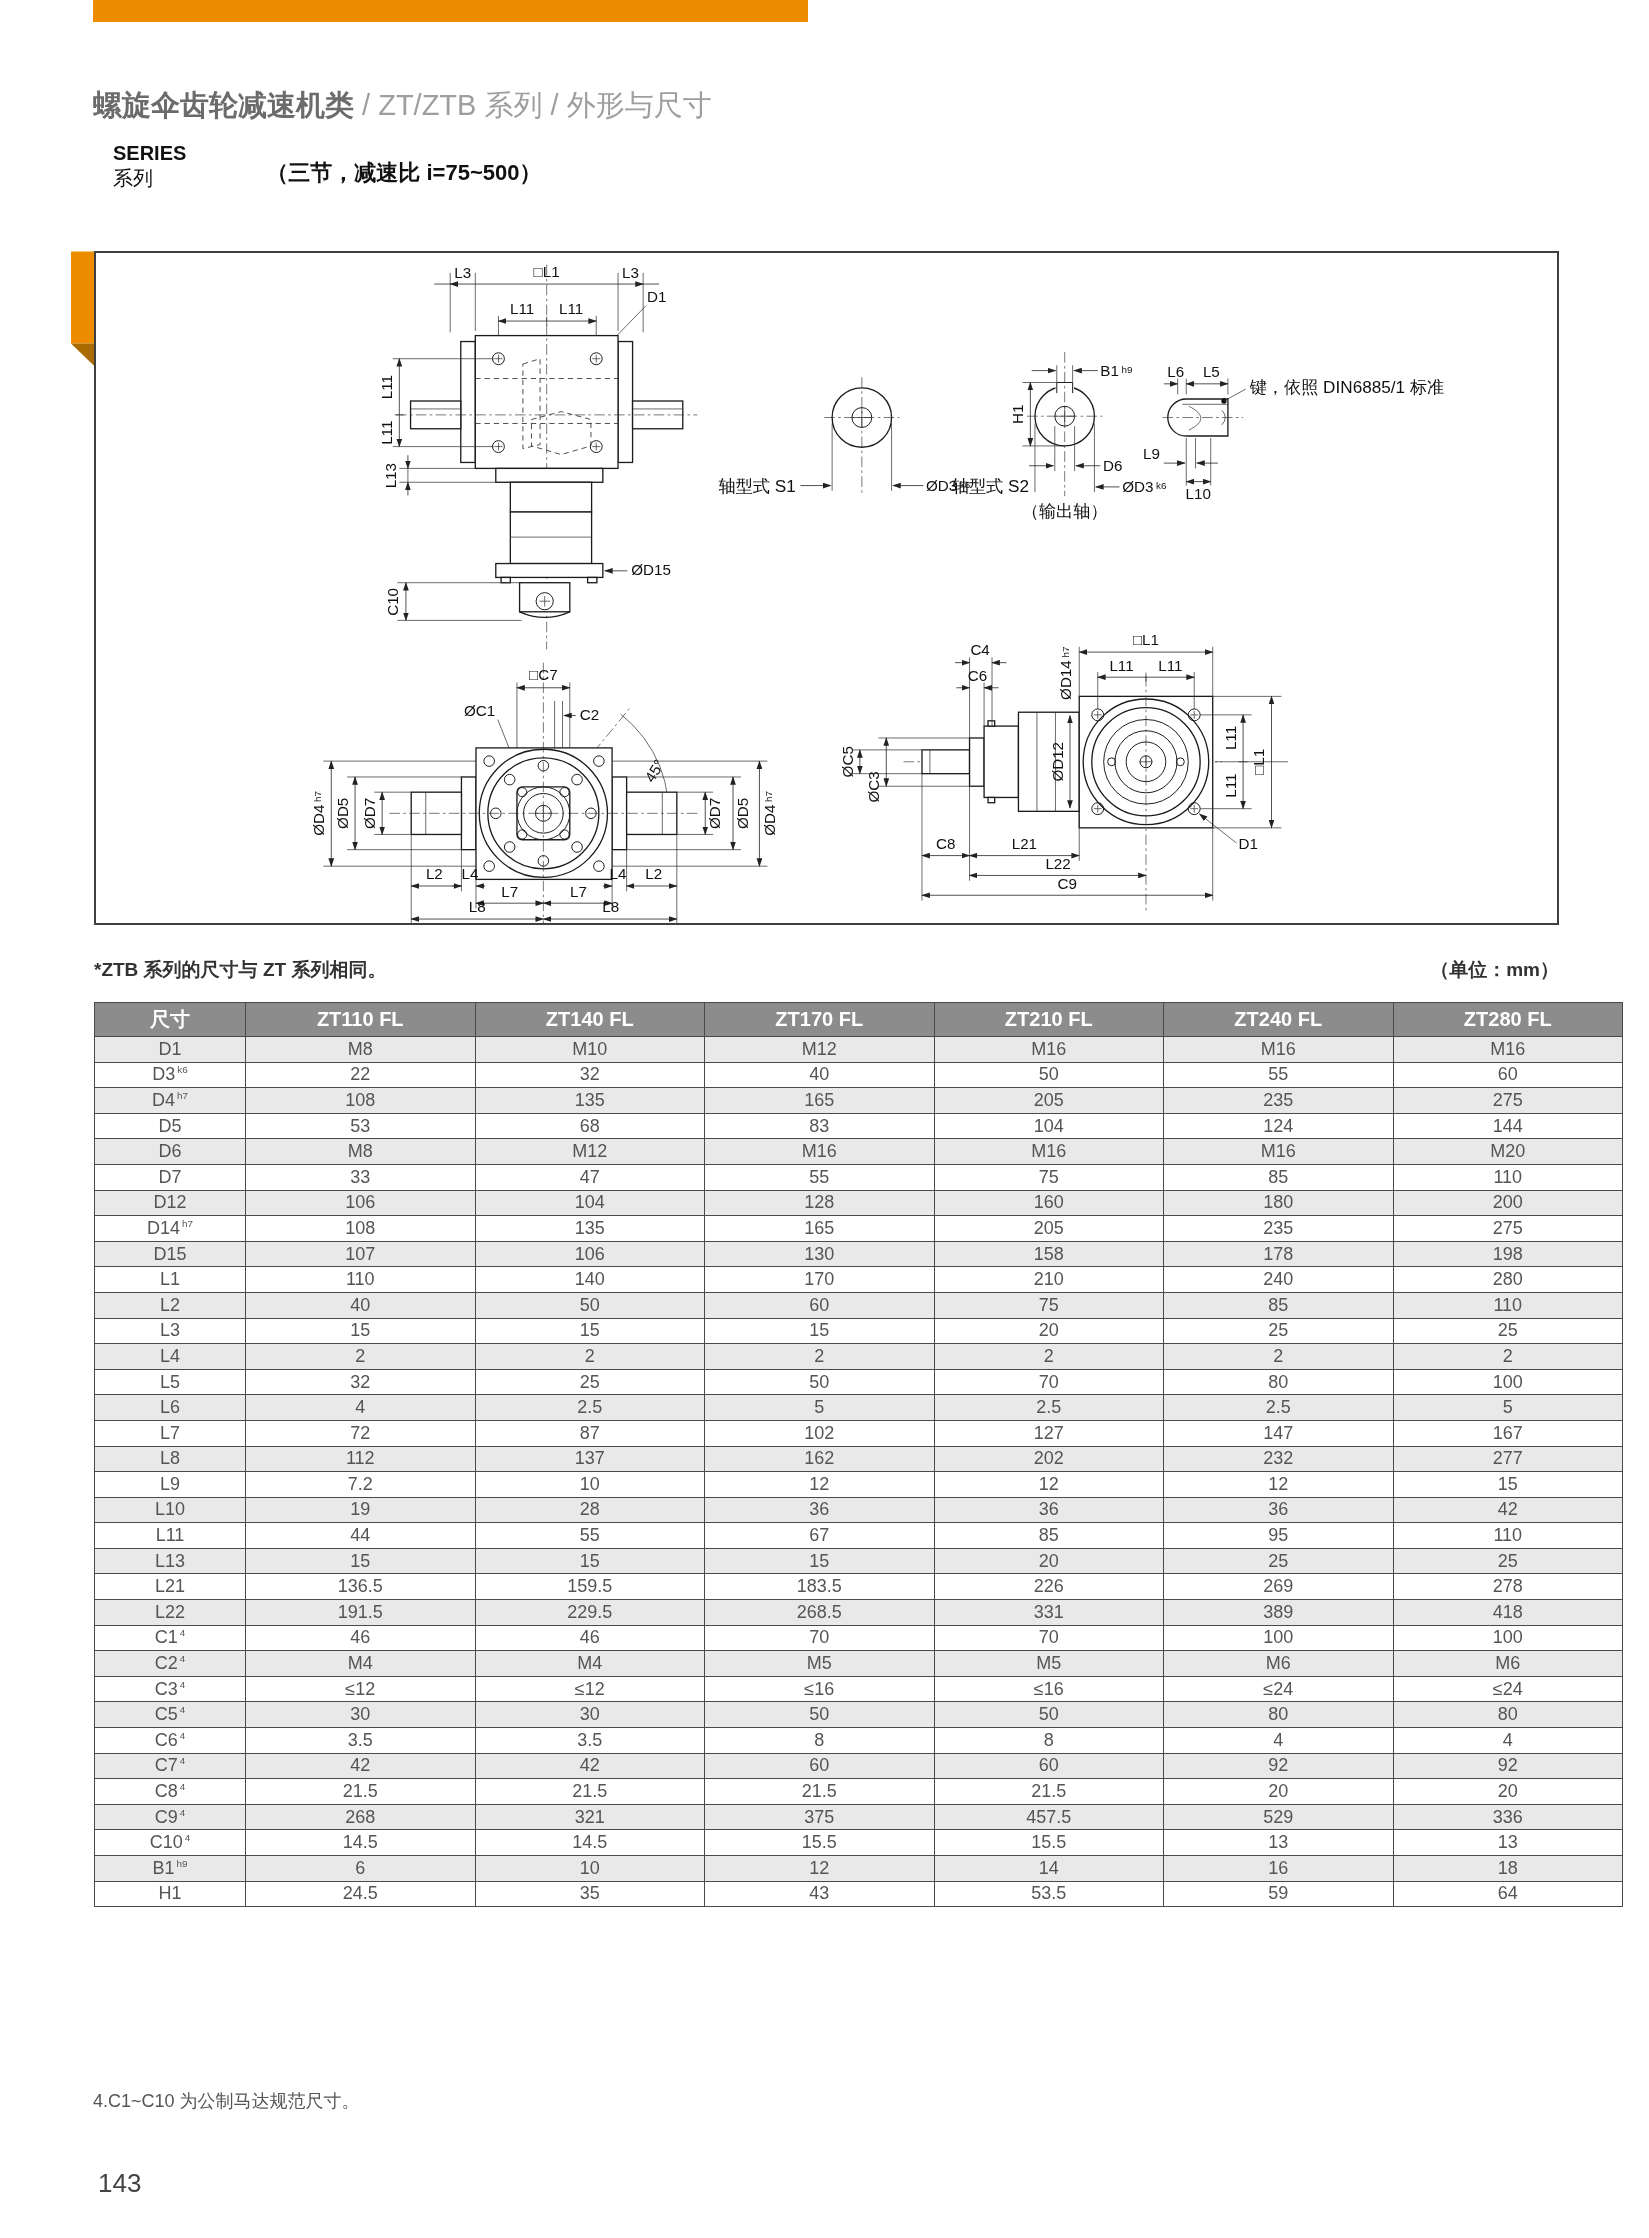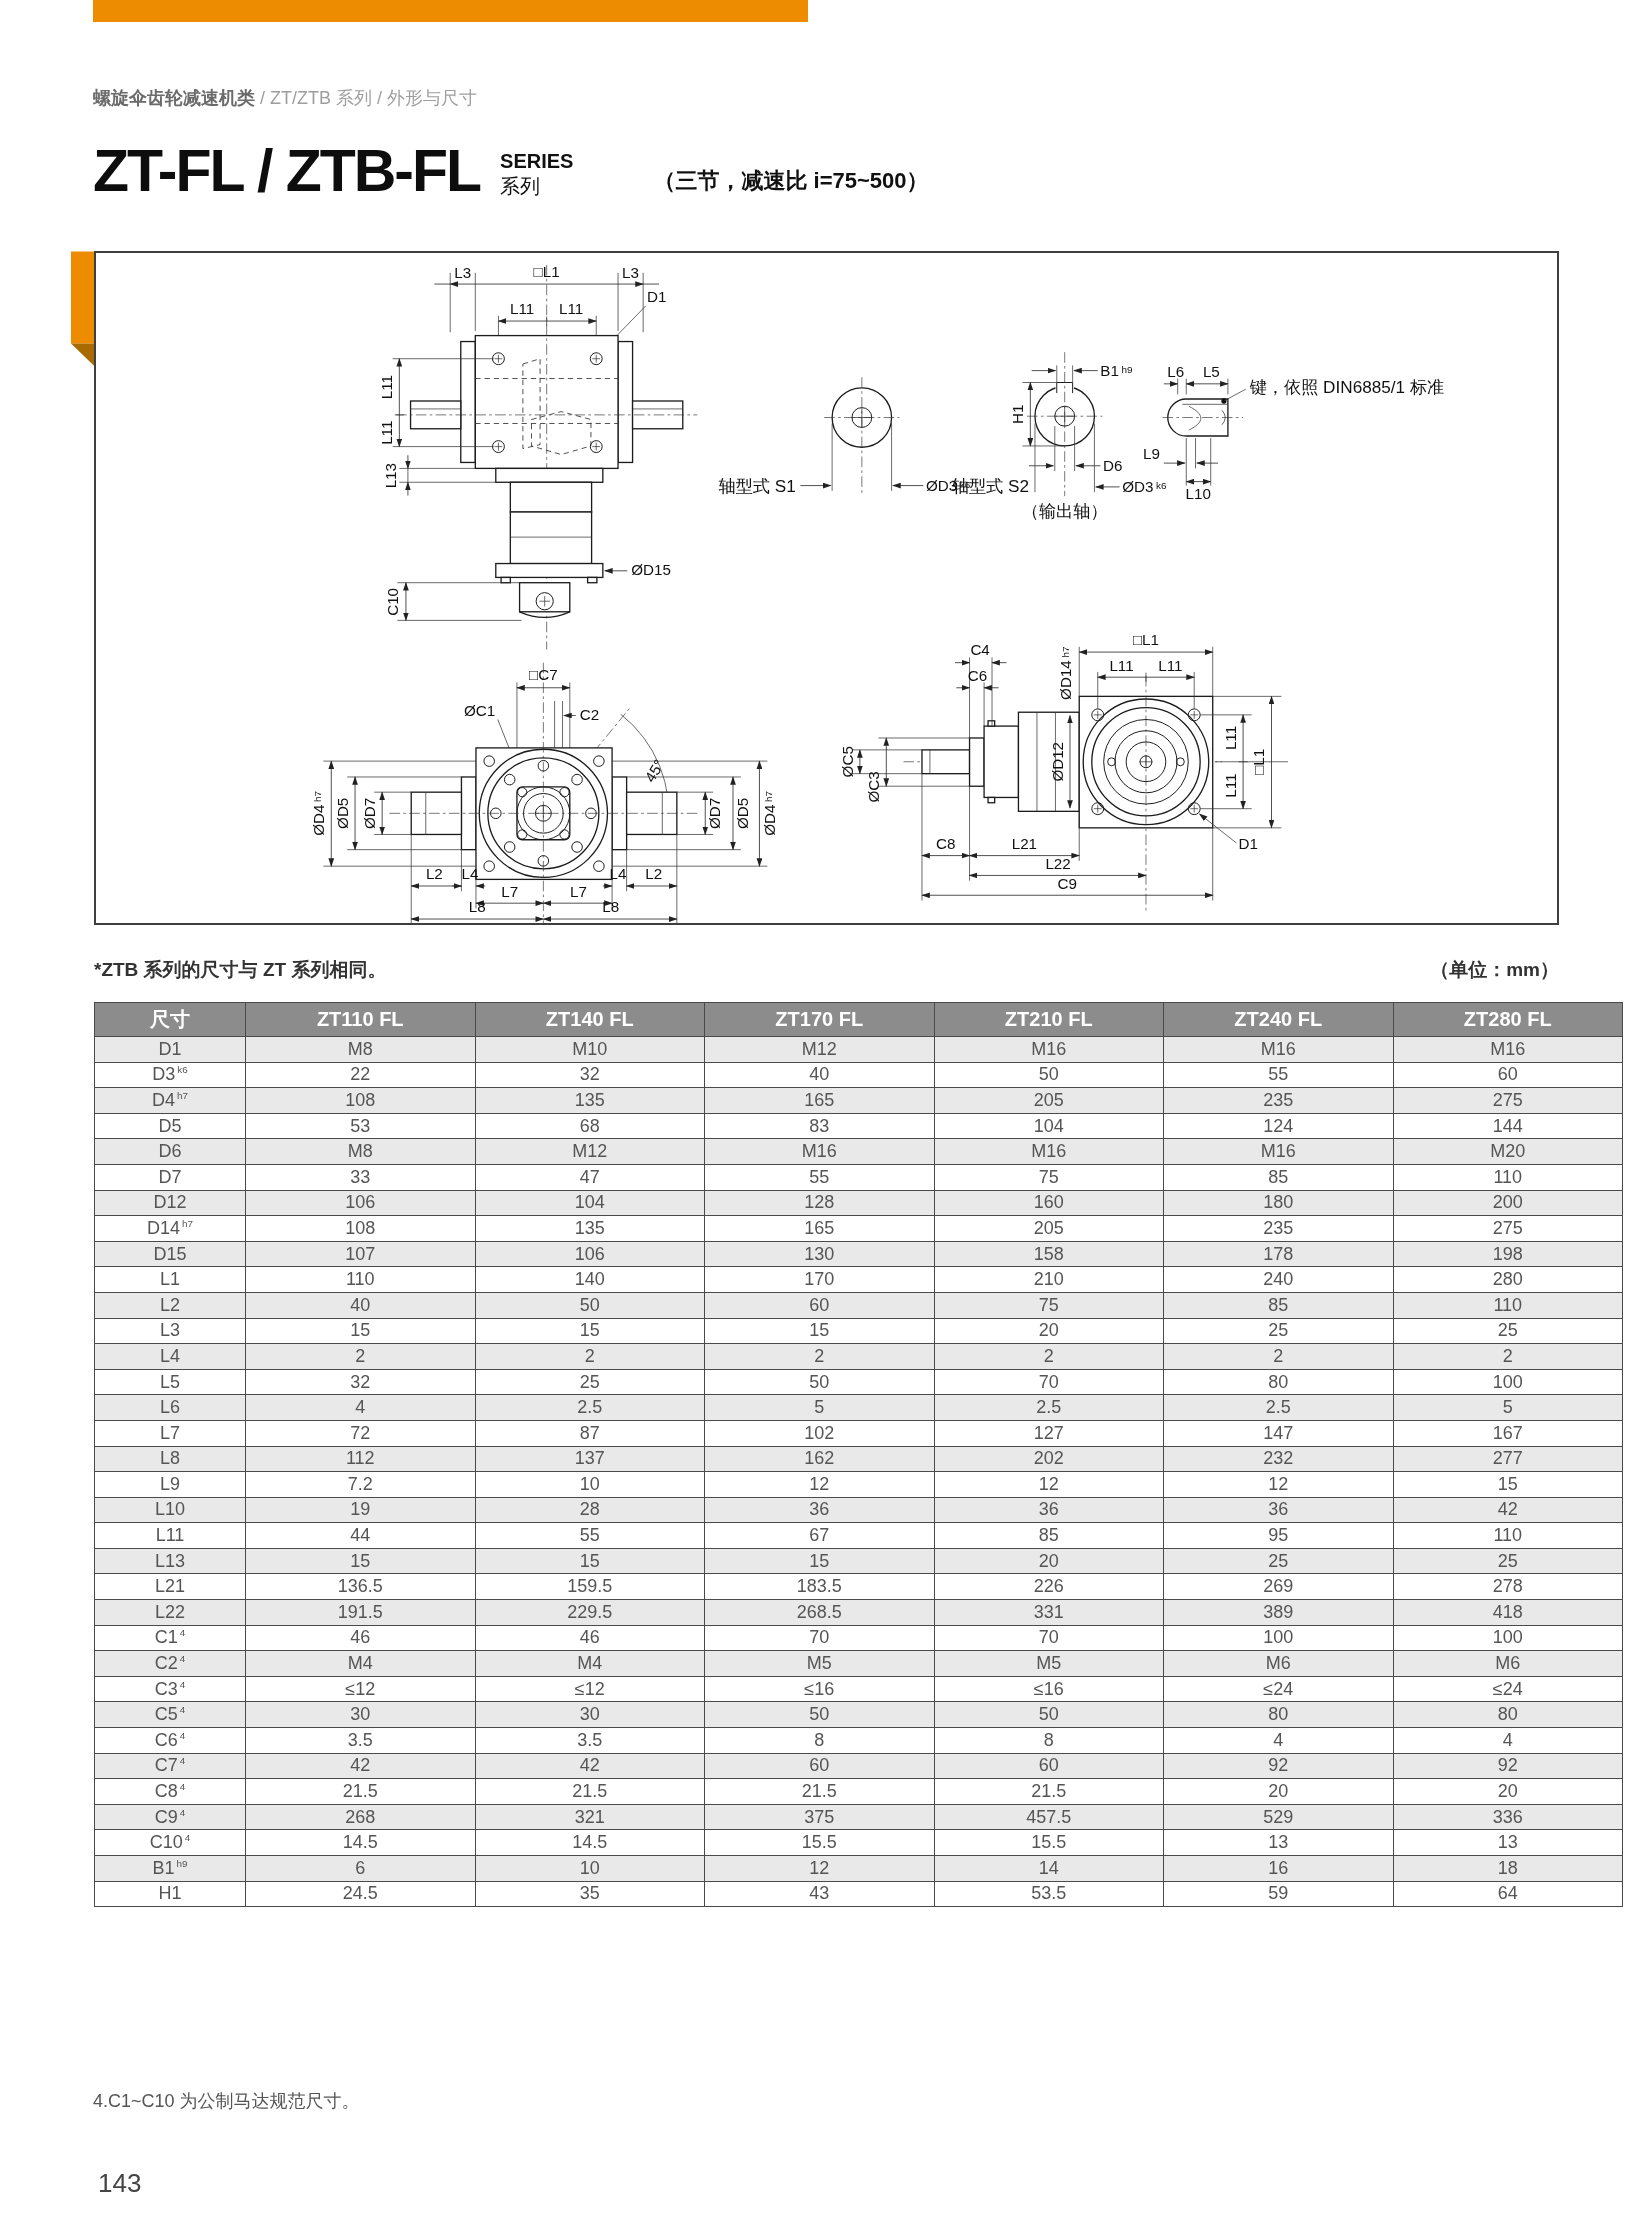--- a/index.html
+++ b/index.html
@@ -1,21 +1,21 @@
 <!DOCTYPE html>
 <html style="font-size:10.6px"><head>
 <meta charset="utf-8">
 <style>
   html,body{margin:0;padding:0;background:#fff;}
   .page{position:relative;width:1650px;height:2239px;background:#fff;
         font-family:"Liberation Sans",sans-serif;overflow:hidden;}
 
   .accent-bar{position:absolute;left:93px;top:0;width:715px;height:22px;background:#EE8C00;}
 
-  .breadcrumb{position:absolute;left:93px;top:86px;font-size:18px;white-space:nowrap;}
+  .breadcrumb{position:absolute;left:93px;top:86px;font-size:29px;white-space:nowrap;}
   .breadcrumb .bc-bold{font-weight:bold;color:#6b6b6b;}
   .breadcrumb .bc-rest{color:#9e9e9e;}
 
   .title-row{position:absolute;left:93px;top:141px;display:flex;align-items:flex-end;}
   .big-title{font-size:59px;font-weight:bold;color:#0d0d0d;letter-spacing:-2px;line-height:1.05;white-space:nowrap;}
   .series-block{margin-left:20px;padding-bottom:4px;line-height:1.25;}
   .series-en{font-size:20px;font-weight:bold;color:#111;}
   .series-cn{font-size:20px;color:#111;}
   .subtitle{margin-left:80px;padding-bottom:6.6px;font-size:22px;font-weight:bold;color:#111;white-space:nowrap;}
 
@@ -56,21 +56,20 @@
 
 <div class="page">
 
   <div class="accent-bar"></div>
 
   <div class="breadcrumb">
     <span class="bc-bold">螺旋伞齿轮减速机类</span><span class="bc-rest"> / ZT/ZTB 系列 / 外形与尺寸</span>
   </div>
 
   <div class="title-row">
-    <span class="big-title">ZT-FL / ZTB-FL</span>
     <span class="series-block">
       <div class="series-en">SERIES</div>
       <div class="series-cn">系列</div>
     </span>
     <span class="subtitle">（三节，减速比 i=75~500）</span>
   </div>
 
   <svg class="corner-tab" width="23" height="116" viewBox="0 0 35 175">
     <rect x="0" y="0" width="35" height="140" fill="#EE8C00"></rect>
     <polygon points="0,140 35,140 35,174" fill="#A96A00"></polygon>

